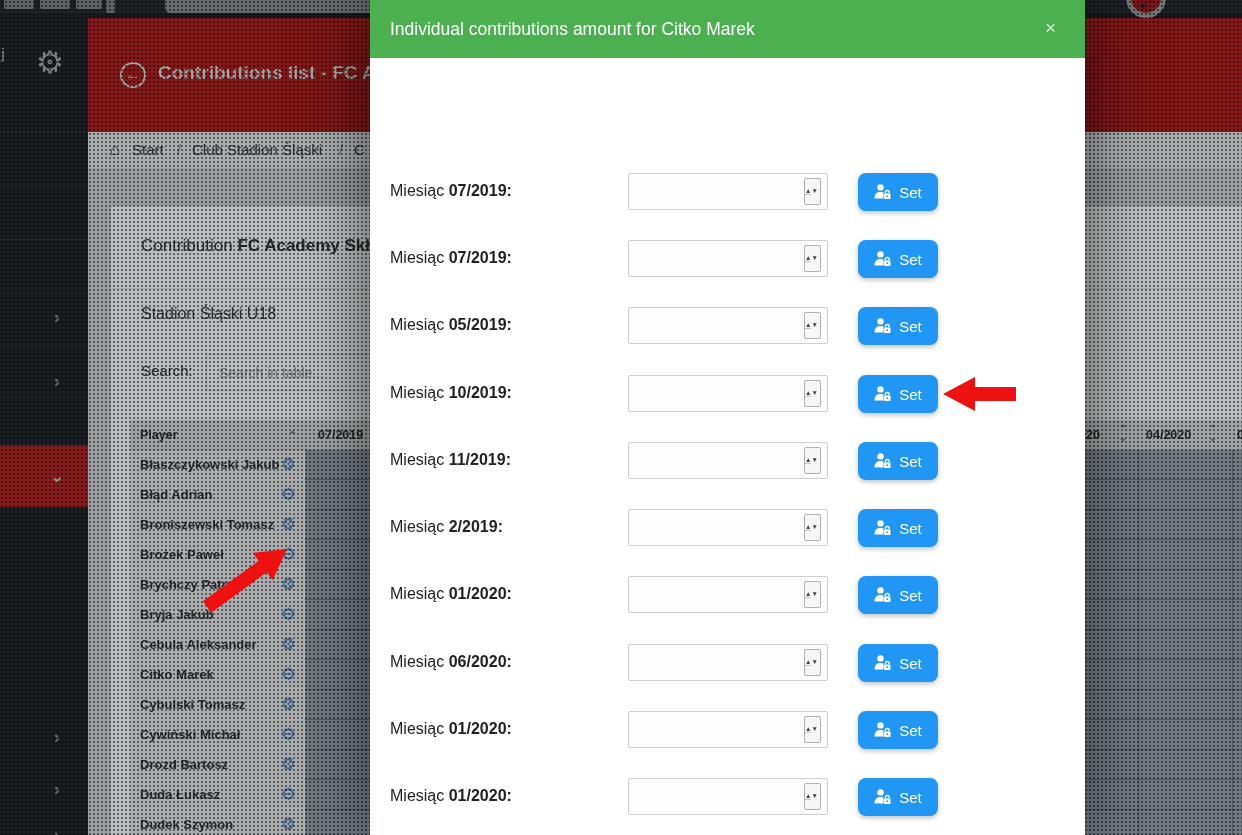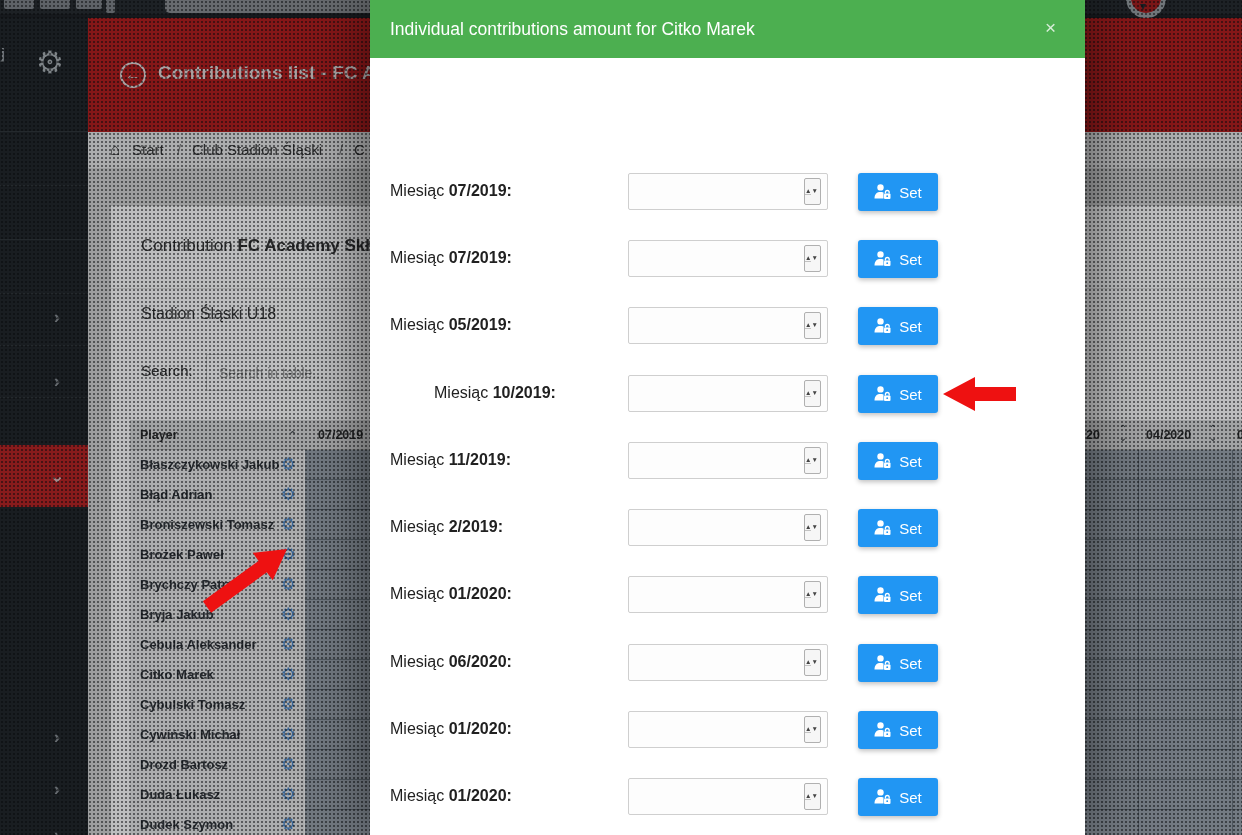--- a/index.html
+++ b/index.html
@@ -68,21 +68,21 @@
   .modal-title{left:20px;top:19px;color:#ffffff;font-size:17.5px;}
   .modal-close{left:675px;top:17px;color:rgba(255,255,255,0.78);font-size:19px;cursor:pointer;}
   .modal-desc{left:20px;top:86px;width:678px;font-size:15.8px;line-height:24px;color:#212121;}
   .m-label{left:20px;font-size:16px;color:#212121;white-space:nowrap;}
   .m-label b{font-weight:bold;}
   .num-input{left:258px;width:200px;height:37px;border:1px solid #cfcfcf;border-radius:2px;background:#fdfdfd;
              font-size:15px;color:#333;padding:0 30px 0 10px;outline:none;}
   .spinner{left:434px;width:17px;height:27px;border:1px solid #b0b0b0;border-radius:2px;background:#f6f6f6;}
   .spin-cell{width:15px;height:12px;text-align:center;line-height:11px;font-size:6.5px;color:#444;cursor:pointer;}
   .spin-cell.up{border-bottom:1px solid #c2c2c2;}
-  .set-btn{left:488px;width:80px;height:38px;background:#2196f3;border:none;border-radius:3px;color:#fff;
+  .set-btn{left:488px;width:80px;height:38px;background:#2196f3;border:none;border-radius:8px;color:#fff;
            font-size:15px;display:flex;align-items:center;justify-content:center;gap:8px;cursor:pointer;
            box-shadow:0 2px 5px rgba(0,0,0,0.25);}
   .arrows{left:0;top:0;width:1242px;height:835px;z-index:60;pointer-events:none;}
 </style>
 </head>
 <body>
 
 <div class="screen">
 
   <div class="abs navbar">
@@ -249,21 +249,21 @@
         <svg width="17" height="16" viewBox="0 0 17 16">
           <circle cx="6.5" cy="3.4" r="3.2" fill="#fff"></circle>
           <path d="M0.5 14.5 C0.5 9.8 3 8 6.5 8 C8.5 8 9.5 8.6 9.5 8.6 L9.5 14.5 Z" fill="#fff"></path>
           <rect x="10" y="9.5" width="6.5" height="5.5" rx="1" fill="#fff"></rect>
           <path d="M11.4 9.5 V8.4 a1.9 1.9 0 0 1 3.8 0 V9.5" fill="none" stroke="#fff" stroke-width="1.3"></path>
           <circle cx="13.2" cy="12.2" r="0.9" fill="#2196f3"></circle>
         </svg>
         <span>Set</span>
       </button>
 
-    <span class="abs m-label" style="top:384px;margin-left:44px;"><span>Miesiąc</span> <b>10/2019:</b></span>
+    <span class="abs m-label" style="top:384px;"><span>Miesiąc</span> <b>10/2019:</b></span>
     <input class="abs num-input" style="top: 375px;">
     <span class="abs spinner" style="top:380px;"><span class="spin-cell up">▲</span><span class="spin-cell">▼</span></span>
     <button class="abs set-btn" style="top:375px;">
         <svg width="17" height="16" viewBox="0 0 17 16">
           <circle cx="6.5" cy="3.4" r="3.2" fill="#fff"></circle>
           <path d="M0.5 14.5 C0.5 9.8 3 8 6.5 8 C8.5 8 9.5 8.6 9.5 8.6 L9.5 14.5 Z" fill="#fff"></path>
           <rect x="10" y="9.5" width="6.5" height="5.5" rx="1" fill="#fff"></rect>
           <path d="M11.4 9.5 V8.4 a1.9 1.9 0 0 1 3.8 0 V9.5" fill="none" stroke="#fff" stroke-width="1.3"></path>
           <circle cx="13.2" cy="12.2" r="0.9" fill="#2196f3"></circle>
         </svg>

